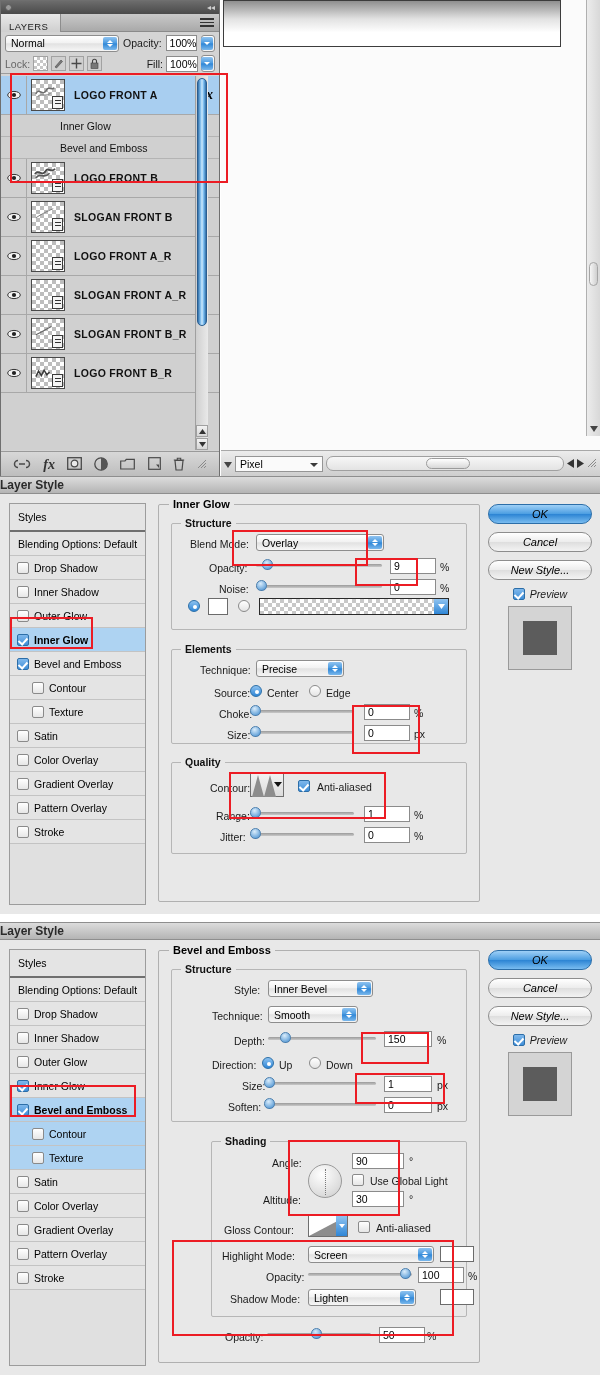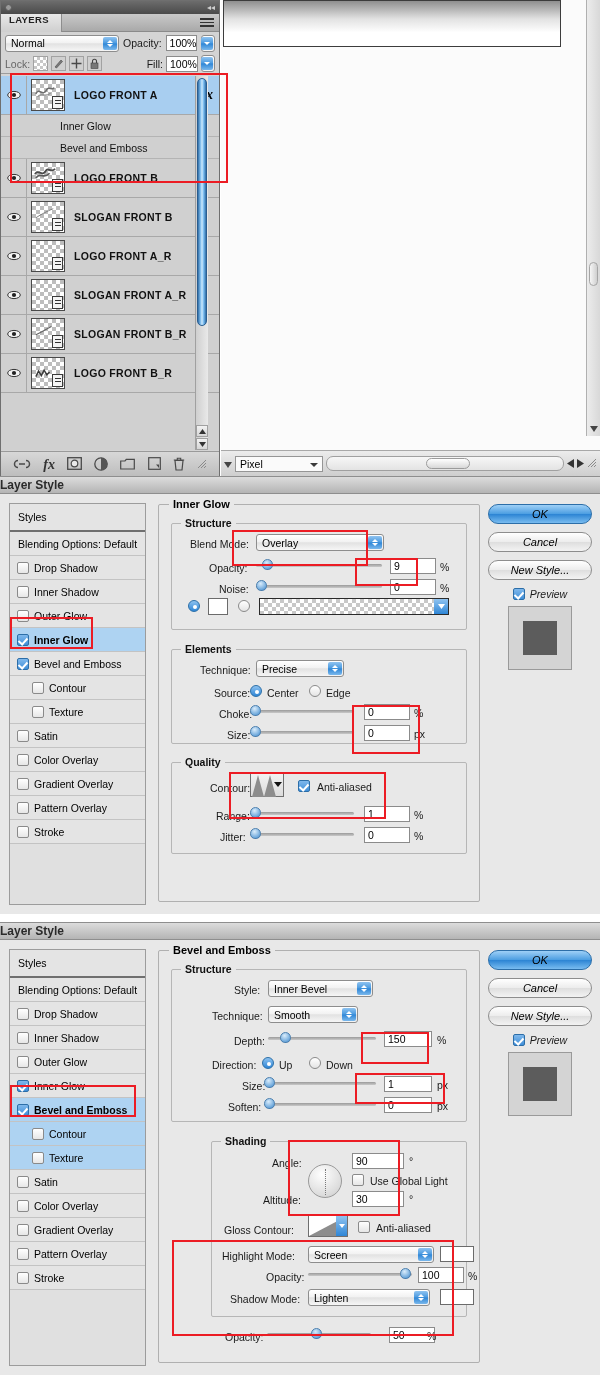--- a/index.html
+++ b/index.html
@@ -83,22 +83,22 @@
   #layers-panel { position:absolute; left:0; top:0; width:220px; height:478px;
     background:#d4d4d4; border:1px solid #6f6f6f; }
   #panel-titlebar { height:13px;
     background:linear-gradient(to bottom,#6c6c6c,#4a4a4a); position:relative; }
   #panel-titlebar .dot { position:absolute; left:4px; top:3px; width:7px;height:7px;
     border-radius:50%; background:#9a9a9a; border:1px solid #5a5a5a; }
   #panel-titlebar .collapse { position:absolute; right:4px; top:2px; color:#cfcfcf; font-size:8px; }
   #tabrow { height:18px; background:linear-gradient(to bottom,#c9c9c9,#a9a9a9);
     border-bottom:1px solid #8a8a8a; position:relative; }
   #tabrow .tab { position:absolute; left:0; top:0; height:18px; padding:0 12px 0 8px;
-    background:linear-gradient(to bottom,#e8e8e8,#cfcfcf); font-size:9.5px; font-weight:bold;
-    letter-spacing:.4px; display:flex; align-items:flex-start; color:#222;
+    background:linear-gradient(to bottom,#e8e8e8,#cfcfcf); font-size:9.5px; font-weight:normal;
+    letter-spacing:.4px; display:flex; align-items:flex-end; color:#222;
     border-right:1px solid #8d8d8d; }
   #tabrow .menu { position:absolute; right:5px; top:4px; width:14px; height:10px; }
   #tabrow .menu span { display:block; height:1.5px; background:#333; margin-bottom:2px; }
 
   #blendrow { height:22px; display:flex; align-items:center; padding:0 4px; gap:4px;
     background:#d4d4d4; }
   #lockrow { height:20px; display:flex; align-items:center; padding:0 4px; gap:3px;
     background:#d4d4d4; border-bottom:1px solid #9c9c9c; }
   .lockbtn { width:15px; height:15px; border:1px solid #a2a2a2; background:#d0d0d0;
     display:flex; align-items:center; justify-content:center; }
@@ -894,36 +894,36 @@
       <div class="slider" style="position:absolute;left:96px;top:125px;width:104px;">
         <span class="track"></span>
           <span class="knob" style="left:92px;"></span>
         </div>
       <div class="field" style="position:absolute;left:206px;top:125px;width:46px;">
         <span>100</span>
         </div>
       <span class="lbl" style="position:absolute;left:256px;top:128px;">%</span>
 
       <span class="lbl" style="position:absolute;left:18px;top:151px;">Shadow Mode:</span>
-      <div class="combo" style="position:absolute;left:96px;top:147px;width:122px;">
+      <div class="combo" style="position:absolute;left:96px;top:147px;width:108px;">
         <span>Lighten</span>
         <span class="arrows">
             <i class="up"></i>
             <i class="dn"></i>
           </span>
         </div>
       <span class="color-chip" style="position:absolute;left:228px;top:147px;"></span>
     </div>
 
     <span class="lbl" style="position:absolute;left:66px;top:380px;">Opacity:</span>
     <div class="slider" style="position:absolute;left:108px;top:376px;width:104px;">
       <span class="track"></span>
         <span class="knob" style="left:44px;"></span>
       </div>
-    <div class="field" style="position:absolute;left:230px;top:376px;width:46px;">
+    <div class="field" style="position:absolute;left:220px;top:376px;width:46px;">
       <span>50</span>
       </div>
     <span class="lbl" style="position:absolute;left:268px;top:379px;">%</span>
   </div>
 
   <div class="right-col">
     <div class="btn primary">
       <span>OK</span>
       </div>
     <div class="btn">

